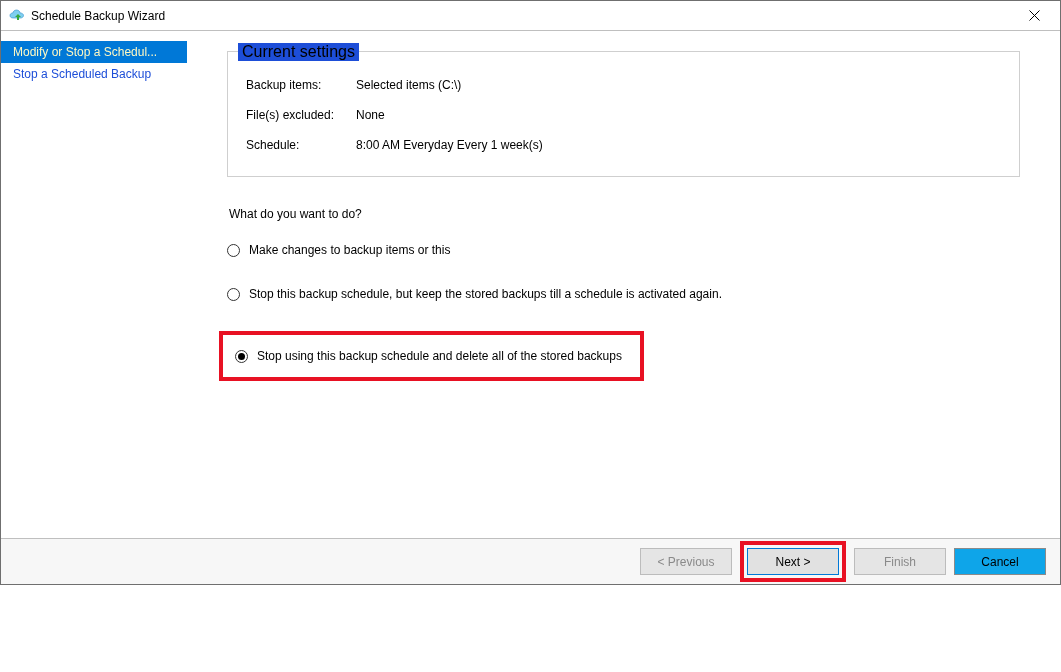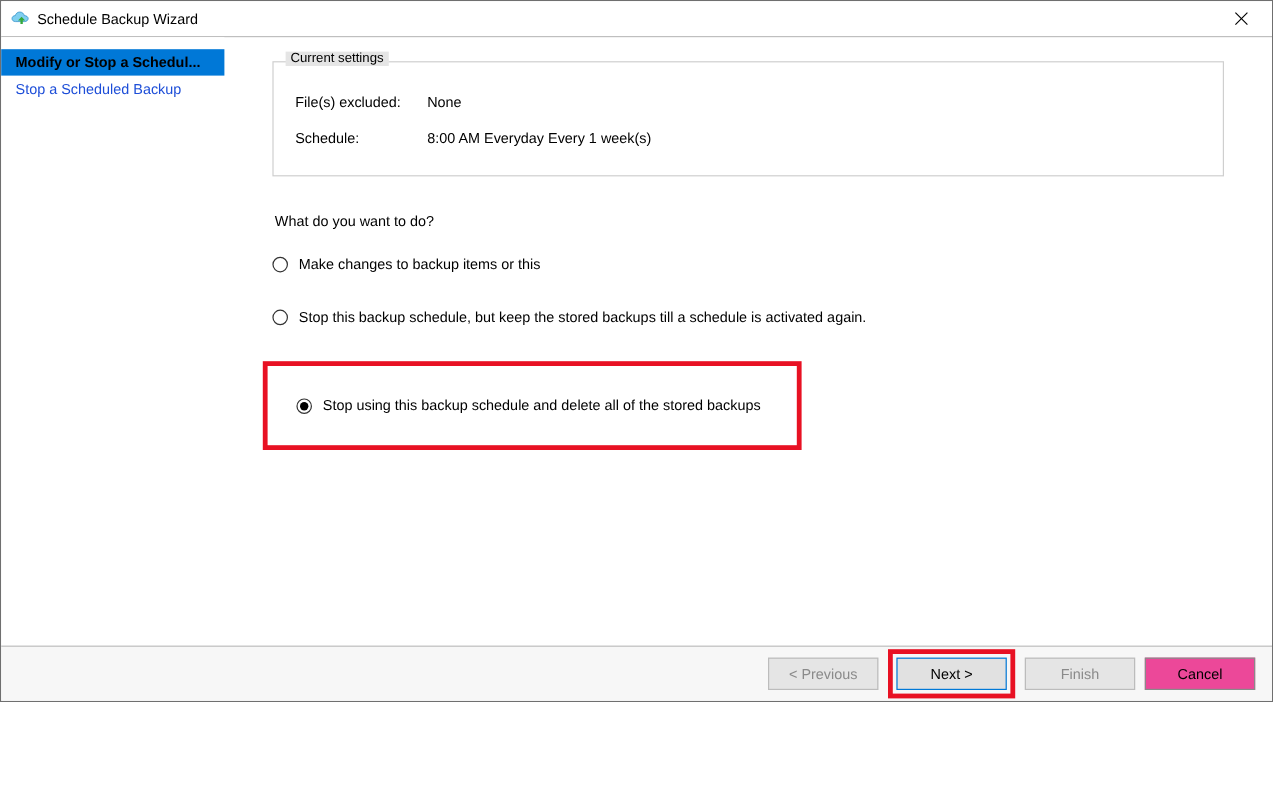--- a/index.html
+++ b/index.html
@@ -56,41 +56,41 @@
     background: #fff;
   }
   .sidebar-item {
     padding: 4px 12px;
     font-size: 12px;
     color: #1d4ed8;
     cursor: default;
     white-space: nowrap; overflow: hidden; text-overflow: ellipsis;
   }
   .sidebar-item.selected {
-    background: #0078d7; color: #000000; font-weight: bold;
+    background: #0078d7; color: #fef9c3;
   }
 
   .content {
     flex: 1;
     padding: 20px 40px 20px 40px;
     position: relative;
   }
 
   .fieldset {
     border: 1px solid #cfcfcf;
     padding: 18px 18px 20px 18px;
     position: relative;
     margin-bottom: 30px;
   }
   .fieldset-legend {
     position: absolute;
     top: -9px; left: 10px;
-    background: #e5e5e5;
+    background: #1d4ed8;
     padding: 0 4px;
-    font-size: 11px;
+    font-size: 16px;
     color: #000;
   }
   .kvrow { display: flex; margin: 8px 0 16px 0; }
   .kvrow:last-child { margin-bottom: 4px; }
   .kvrow .k { width: 110px; }
   .kvrow .v { flex: 1; }
 
   .prompt { margin: 0 0 22px 2px; }
 
   .radio-row {
@@ -117,21 +117,21 @@
   .footer {
     height: 46px;
     border-top: 1px solid #bfbfbf;
     background: #f7f7f7;
     display: flex; align-items: center; justify-content: flex-end;
     padding: 16px 14px; gap: 8px;
   }
   .btn {
     width: 92px; height: 27px;
     border: 1px solid #8a8a8a;
-    background: #ec4899;
+    background: #0ea5e9;
     font-size: 12px;
     display: flex; align-items: center; justify-content: center;
     cursor: default;
   }
   .btn.disabled { color: #8a8a8a; border-color: #bcbcbc; background: #e5e5e5; }
   .btn.primary { border: 1px solid #0078d7; background: #e1e1e1; }
   .btn-highlight {
     border: 4px solid #e81123; padding: 3px;
     display: inline-flex;
   }
@@ -166,20 +166,24 @@
       <div class="sidebar-item">
         <span>Stop a Scheduled Backup</span>
       </div>
     </div>
 
     <div class="content">
 
       <div class="fieldset">
         <div class="fieldset-legend">Current settings</div>
         <div class="kvrow">
+          <div class="k">Backup items:</div>
+          <div class="v">Selected items (C:\)</div>
+        </div>
+        <div class="kvrow">
           <div class="k">File(s) excluded:</div>
           <div class="v">None</div>
         </div>
         <div class="kvrow">
           <div class="k">Schedule:</div>
           <div class="v">8:00 AM Everyday Every 1 week(s)</div>
         </div>
       </div>
 
       <div class="prompt">What do you want to do?</div>
@@ -188,21 +192,21 @@
         <span class="radio"></span>
         <span>Make changes to backup items or this</span>
       </div>
 
       <div class="radio-row">
         <span class="radio"></span>
         <span>Stop this backup schedule, but keep the stored backups till a schedule is activated again.</span>
       </div>
 
       <div class="highlight-red">
-        <div class="radio-row" style="margin:16px;">
+        <div class="radio-row" style="margin:4px;">
           <span class="radio checked"></span>
           <span>Stop using this backup schedule and delete all of the stored backups</span>
         </div>
       </div>
 
     </div>
   </div>
 
   <div class="footer">
     <div class="btn disabled">

